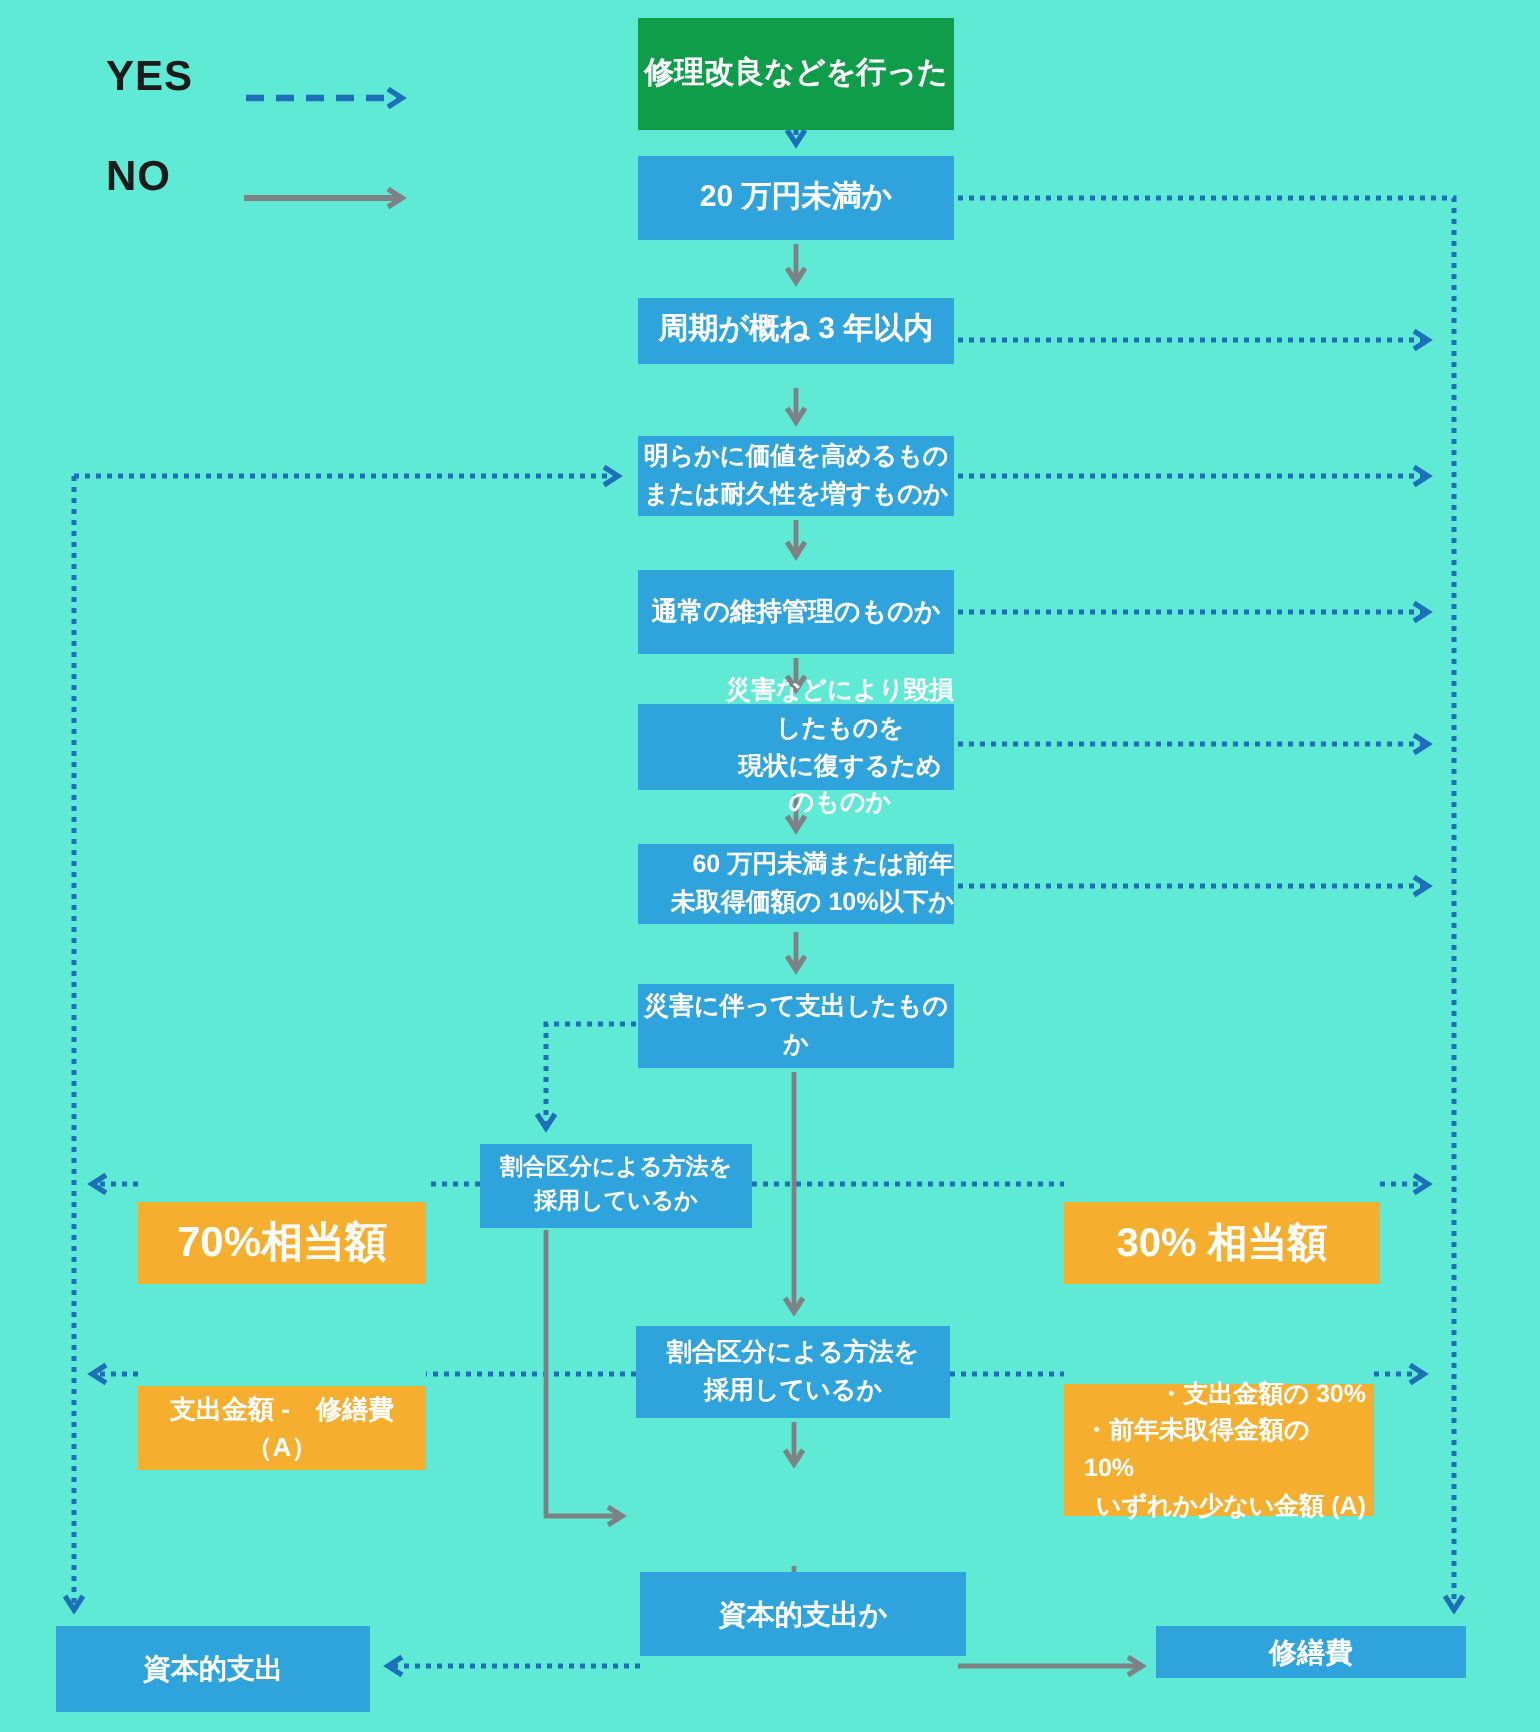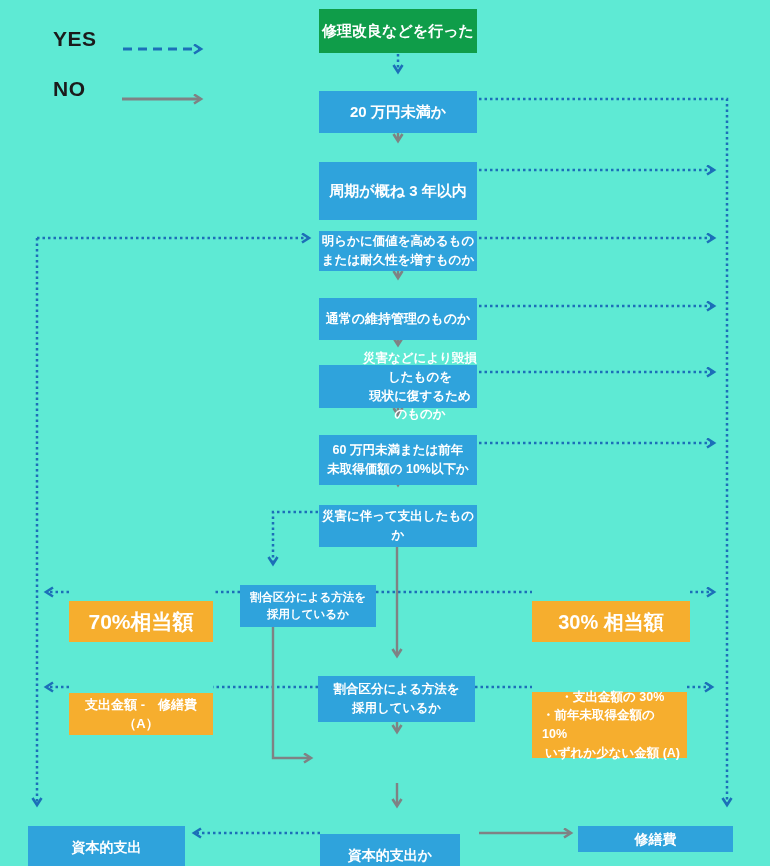--- a/index.html
+++ b/index.html
@@ -7,24 +7,24 @@
     position:relative;width:770px;height:866px;background:#5eead4;
     font-family:"Liberation Sans",sans-serif;overflow:hidden;
   }
   .connectors{position:absolute;left:0;top:0;z-index:0;}
   .node{
     position:absolute;z-index:1;display:flex;flex-direction:column;
     align-items:center;justify-content:center;text-align:center;
     color:#ffffff;font-weight:bold;line-height:1.5;box-sizing:border-box;
   }
   .node span{display:block;}
-  .blue{background:var(--box-blue,#2FA3DC);margin-top:13px;}
+  .blue{background:var(--box-blue,#2FA3DC);}
   .green{background:var(--box-green,#0F9D49);}
   .orange{background:var(--box-orange,#F6AE2E);margin-top:28px;}
-  .left-align{align-items:center;text-align:left;padding-left:10px;padding-right:4px;}
+  .left-align{align-items:flex-end;text-align:left;padding-left:10px;padding-right:4px;}
   .legend-label{
     position:absolute;z-index:1;font-weight:bold;color:#1b1b1b;
     font-size:21px;letter-spacing:.5px;
   }
   .yes path{stroke:var(--yes-line,#1C6FB8);fill:none;}
   .no path{stroke:var(--no-line,#7F8284);fill:none;}
   #arrowYes path{stroke:var(--yes-line,#1C6FB8);fill:none;}
   #arrowNo path{stroke:var(--no-line,#7F8284);fill:none;}
   .dotted{stroke-width:2.5;stroke-dasharray:2.5 3;}
   .solid{stroke-width:2.4;}
@@ -81,47 +81,47 @@
       <path class="solid" d="M397,711 L397,731" marker-end="url(#arrowNo)"></path>
       <path class="solid" d="M397,783 L397,805" marker-end="url(#arrowNo)"></path>
       <path class="solid" d="M479,833 L570,833" marker-end="url(#arrowNo)"></path>
       <path class="legend-line-no" d="M122,99 L200,99" marker-end="url(#arrowNo)"></path>
     </g>
   </svg>
 
   <div class="legend-label" style="left:53px;top:27px;">YES</div>
   <div class="legend-label" style="left:53px;top:77px;">NO</div>
 
-  <div class="node green" style="left:319px;top:9px;width:158px;height:44px;font-size:15px;">
+  <div class="node green" style="left:319px;top:9px;width:158px;height:56px;font-size:15px;">
     <span>修理改良などを行った</span>
   </div>
 
   <div class="node blue" style="left:319px;top:78px;width:158px;height:42px;font-size:15px;">
     <span>20 万円未満か</span>
   </div>
 
-  <div class="node blue" style="left:319px;top:149px;width:158px;height:58px;font-size:15px;">
+  <div class="node blue" style="left:319px;top:149px;width:158px;height:33px;font-size:15px;">
     <span>周期が概ね 3 年以内</span>
   </div>
 
   <div class="node blue" style="left:319px;top:285px;width:158px;height:42px;font-size:13px;">
     <span>通常の維持管理のものか</span>
   </div>
 
   <div class="node blue" style="left:319px;top:218px;width:158px;height:40px;font-size:12.5px;">
     <span>明らかに価値を高めるもの</span>
     <span>または耐久性を増すものか</span>
   </div>
 
   <div class="node blue" style="left:319px;top:352px;width:158px;height:43px;font-size:12.5px;padding-left:44px;">
     <span>災害などにより毀損したものを</span>
     <span>現状に復するためのものか</span>
   </div>
 
-  <div class="node blue" style="left:319px;top:422px;width:158px;height:50px;font-size:12.5px;">
+  <div class="node blue" style="left:319px;top:422px;width:158px;height:40px;font-size:12.5px;align-items:flex-end;">
     <span>60 万円未満または前年</span>
     <span>未取得価額の 10%以下か</span>
   </div>
 
   <div class="node blue" style="left:319px;top:492px;width:158px;height:42px;font-size:12.5px;">
     <span>災害に伴って支出したものか</span>
   </div>
 
   <div class="node blue" style="left:240px;top:572px;width:136px;height:42px;font-size:11.5px;">
     <span>割合区分による方法を</span>
@@ -145,21 +145,21 @@
     <span>採用しているか</span>
   </div>
 
   <div class="node orange left-align" style="left:532px;top:664px;width:155px;height:66px;font-size:12.5px;">
     <span>・支出金額の 30%</span>
     <span>・前年未取得金額の 10%</span>
     <span>いずれか少ない金額 (A)</span>
   </div>
 
 
-  <div class="node blue" style="left:320px;top:821px;width:140px;height:42px;font-size:14px;">
+  <div class="node blue" style="left:320px;top:786px;width:163px;height:42px;font-size:14px;">
     <span>資本的支出か</span>
   </div>
 
   <div class="node blue" style="left:28px;top:813px;width:157px;height:43px;font-size:14px;">
     <span>資本的支出</span>
   </div>
 
   <div class="node blue" style="left:578px;top:813px;width:155px;height:26px;font-size:14px;">
     <span>修繕費</span>
   </div>

